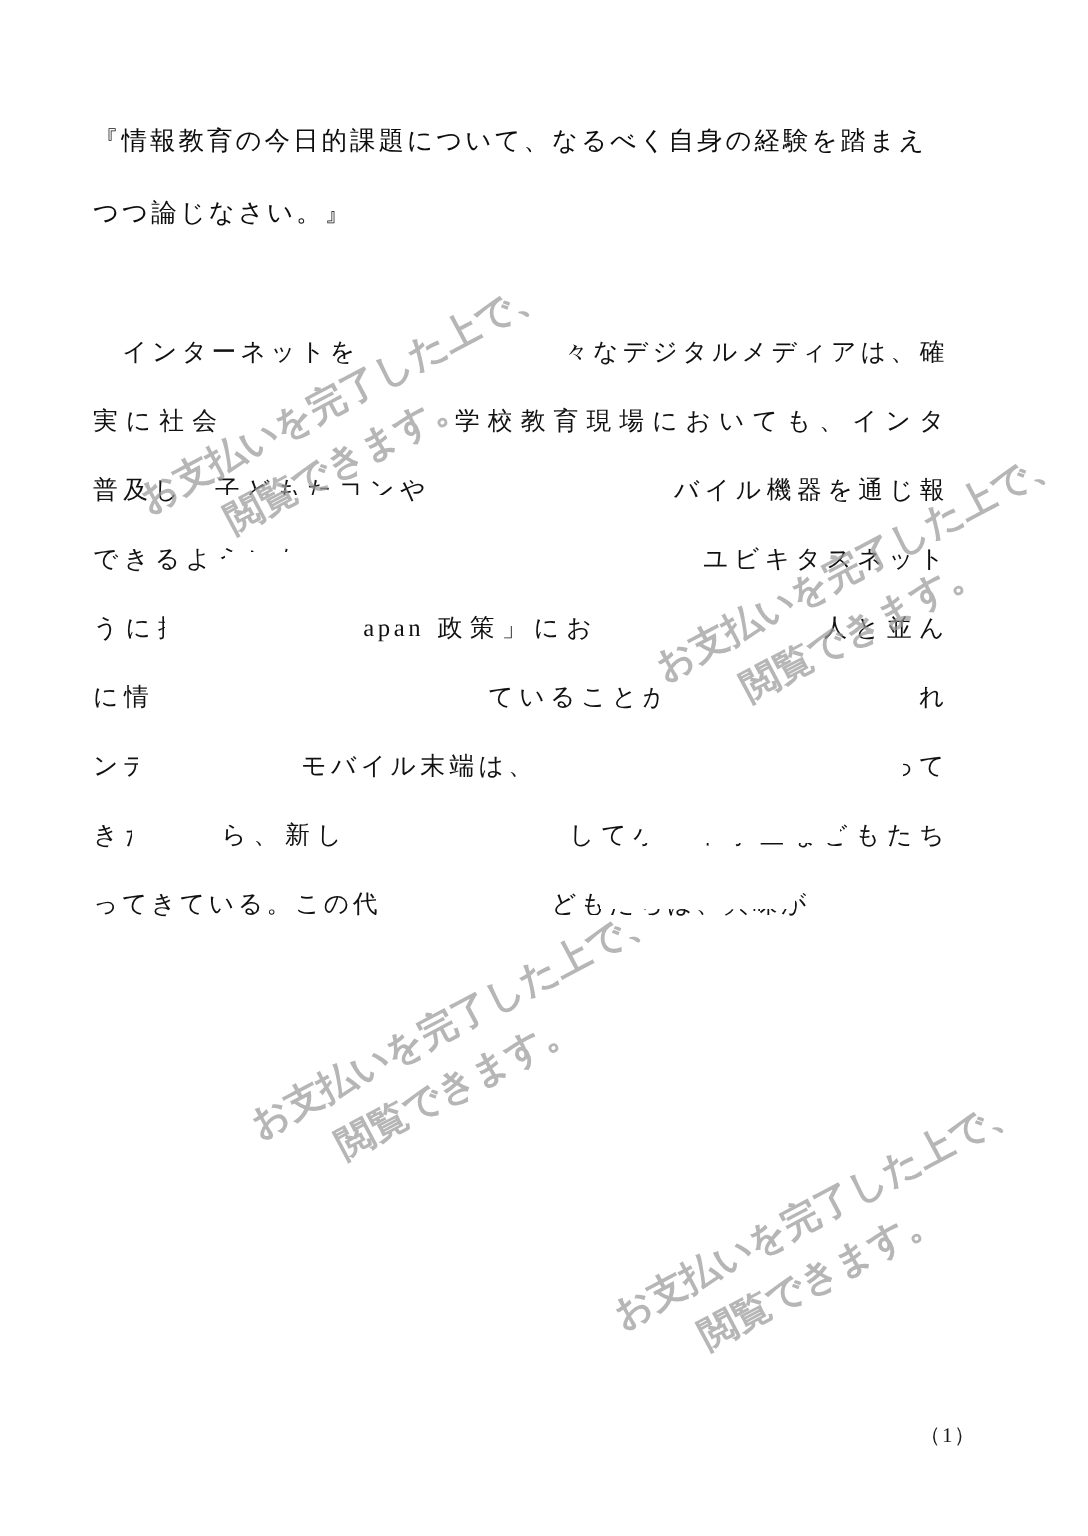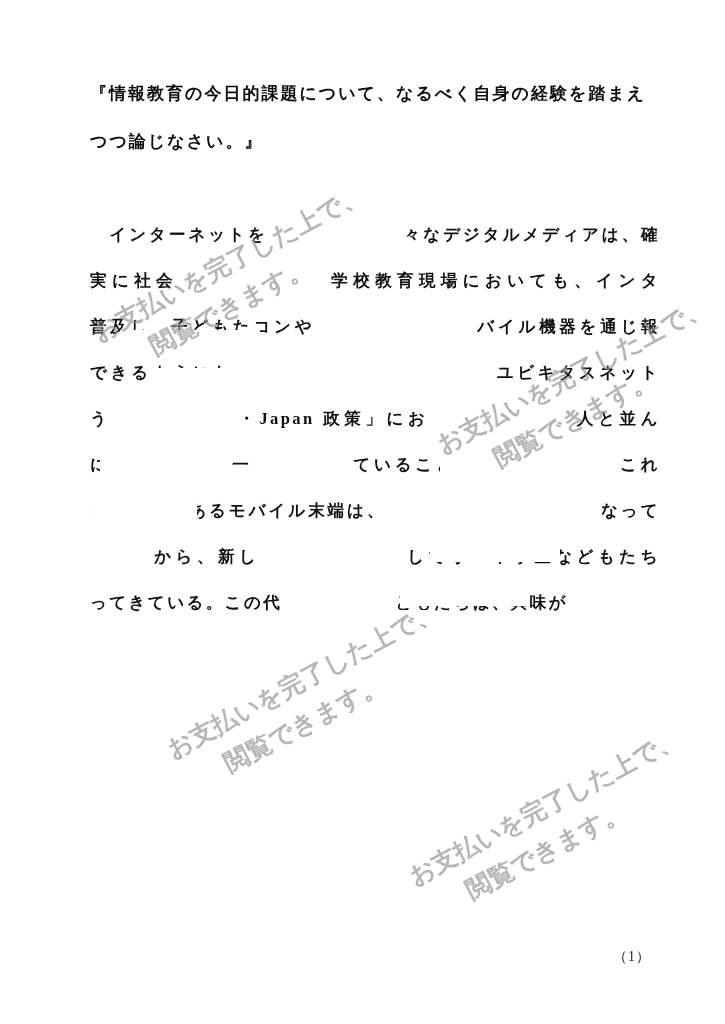--- a/index.html
+++ b/index.html
@@ -15,24 +15,23 @@
     font-family: "Liberation Serif", "DejaVu Serif", serif;
     color: #111111;
   }
   .page {
     position: absolute;
     inset: 0;
     background: #ffffff;
   }
   .doc-body {
     position: absolute;
-    left: 90px;
+    left: 62px;
     top: 70px;
     width: 570px;
-    font-weight: bold;
   }
   .title-block {
     font-size: 17px;
     line-height: 48px;
     letter-spacing: 2.0px;
     color: #0d0d0d;
     white-space: pre-wrap;
   }
   .spacer {
     height: 46px;

